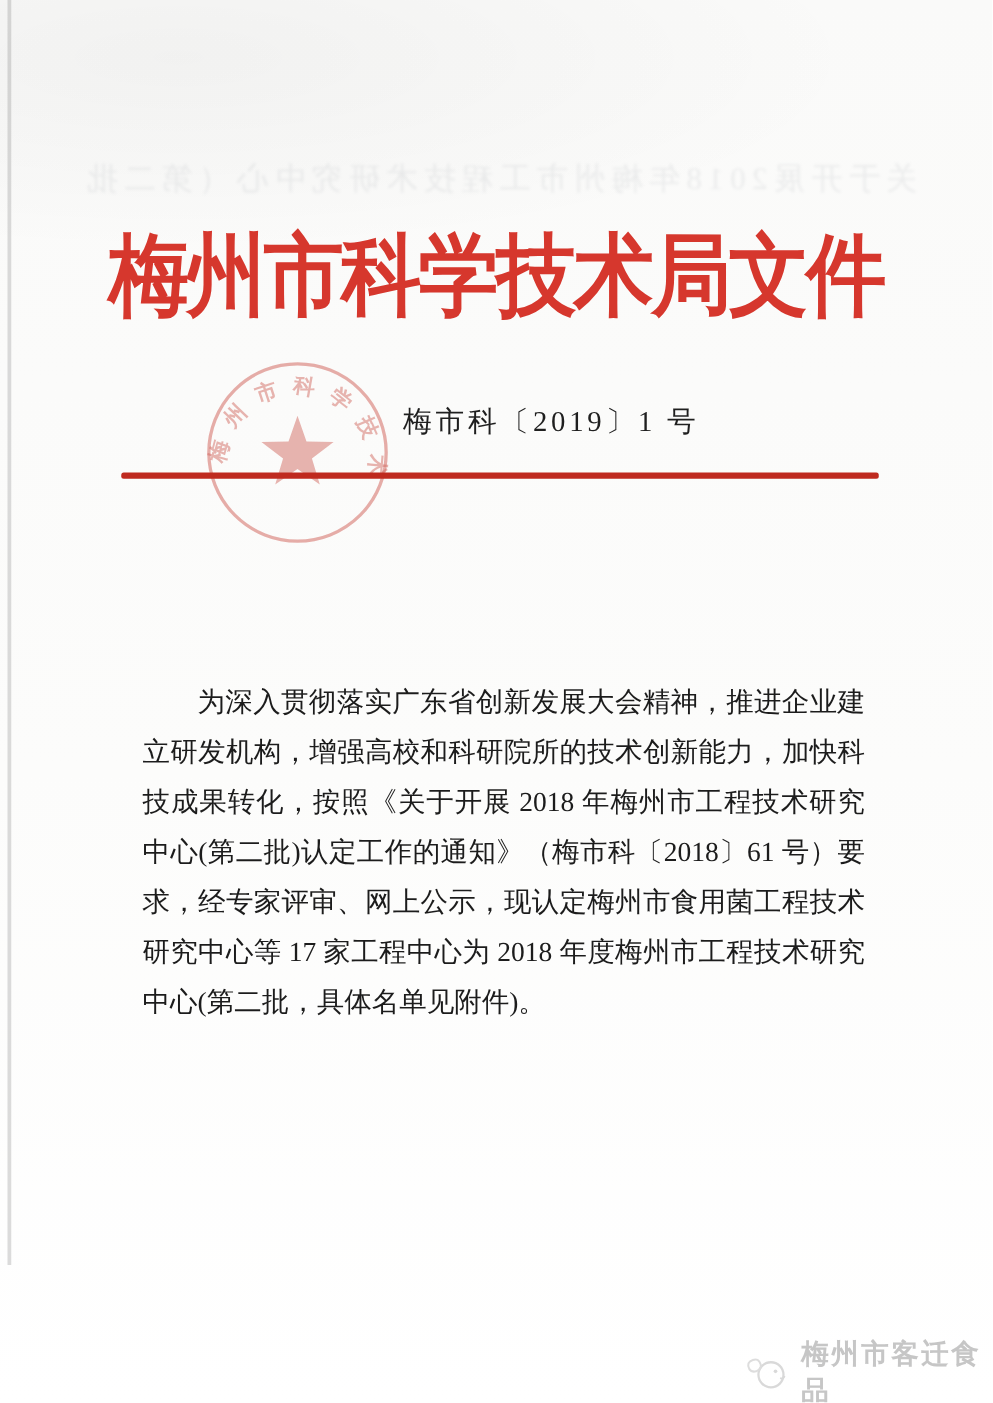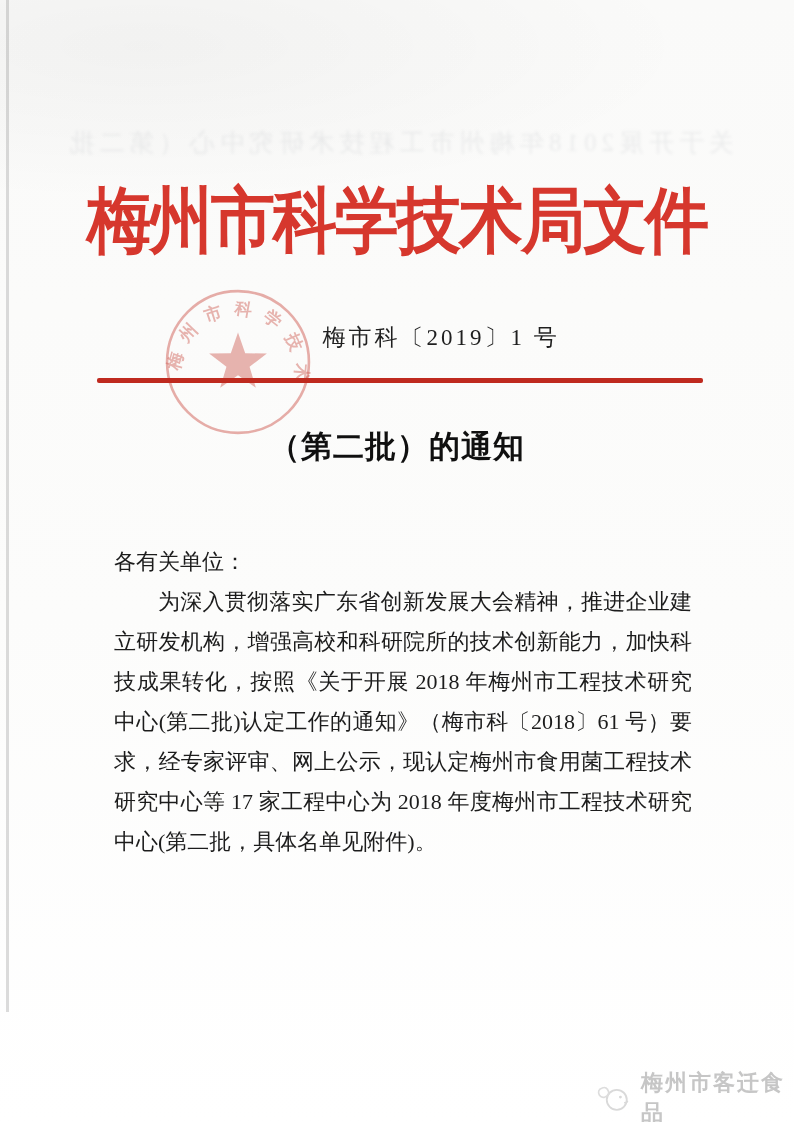--- a/index.html
+++ b/index.html
@@ -91,25 +91,23 @@
     <circle cx="75" cy="75" r="70" fill="none" stroke="rgba(204,82,72,0.55)" stroke-width="2.6"></circle>
     <polygon points="75,46 82.1,66.3 103.5,66.7 86.4,79.7 92.6,100.3 75,88 57.4,100.3 63.6,79.7 46.5,66.7 67.9,66.3" fill="rgba(204,82,72,0.5)"></polygon>
     <text font-size="17" fill="rgba(204,82,72,0.5)" letter-spacing="11" font-family="Liberation Serif, serif" font-weight="bold">
       <textPath href="#sealArc" startOffset="6%">梅州市科学技术局</textPath>
     </text>
   </svg>
 
   <div class="red-rule"></div>
 
   <div class="doc-title">
-    <div>（第二批）的通知</div>
   </div>
 
   <div class="body-block">
-    <div class="salutation">各有关单位：</div>
     <p>为深入贯彻落实广东省创新发展大会精神，推进企业建立研发机构，增强高校和科研院所的技术创新能力，加快科技成果转化，按照《关于开展 2018 年梅州市工程技术研究中心(第二批)认定工作的通知》（梅市科〔2018〕61 号）要求，经专家评审、网上公示，现认定梅州市食用菌工程技术研究中心等 17 家工程中心为 2018 年度梅州市工程技术研究中心(第二批，具体名单见附件)。</p>
   </div>
 
   <div class="watermark">
     <svg class="watermark-icon" viewBox="0 0 44 34" xmlns="http://www.w3.org/2000/svg">
       <circle cx="25" cy="19" r="11" fill="none" stroke="#cdcdcd" stroke-width="2"></circle>
       <path d="M 6 14 Q 3 8 9 6 Q 14 4 16 10 Q 17 14 12 16 Q 8 17 6 14 Z" fill="none" stroke="#d2d2d2" stroke-width="1.8"></path>
       <circle cx="29" cy="16" r="1.6" fill="#cdcdcd"></circle>
       <path d="M 33 22 Q 36 23 37 20" fill="none" stroke="#cdcdcd" stroke-width="1.6"></path>
     </svg>

